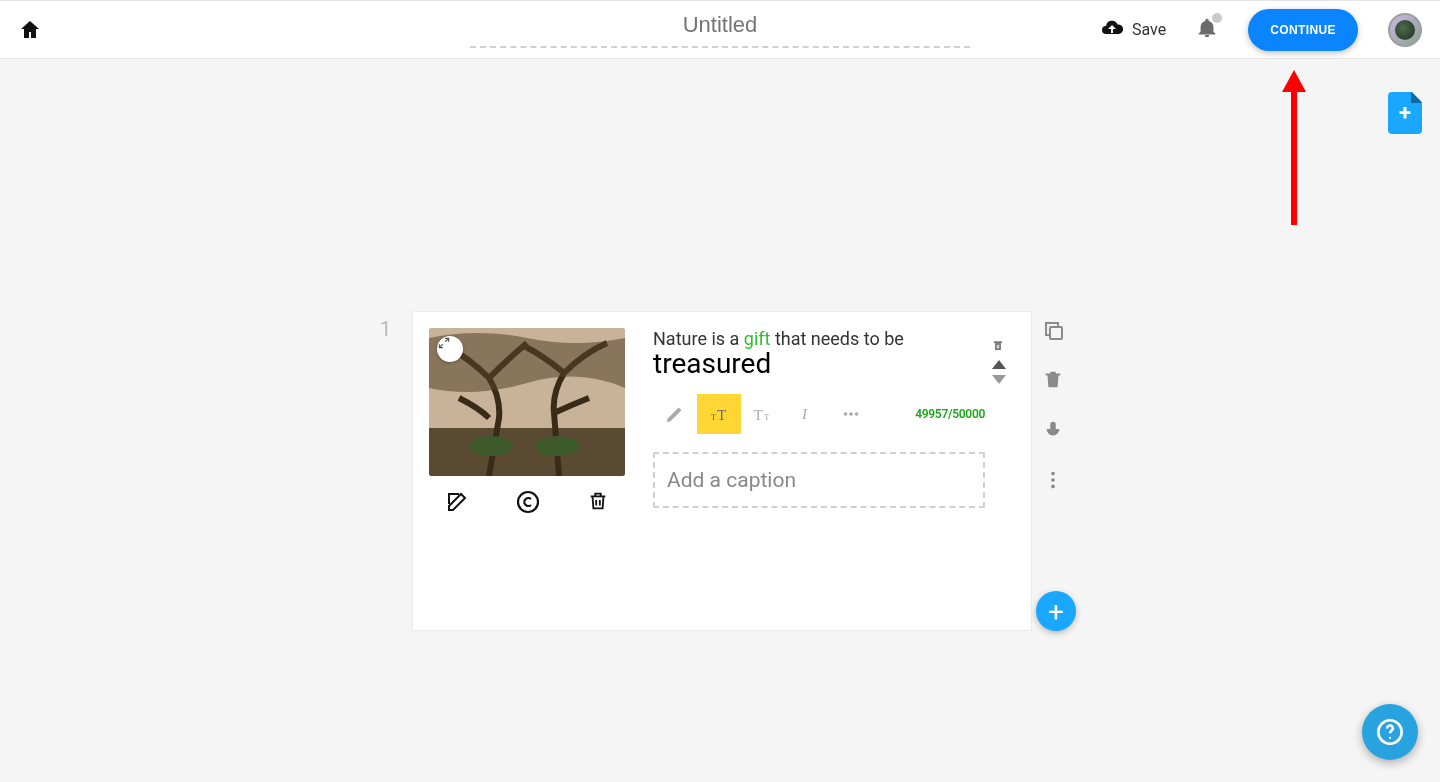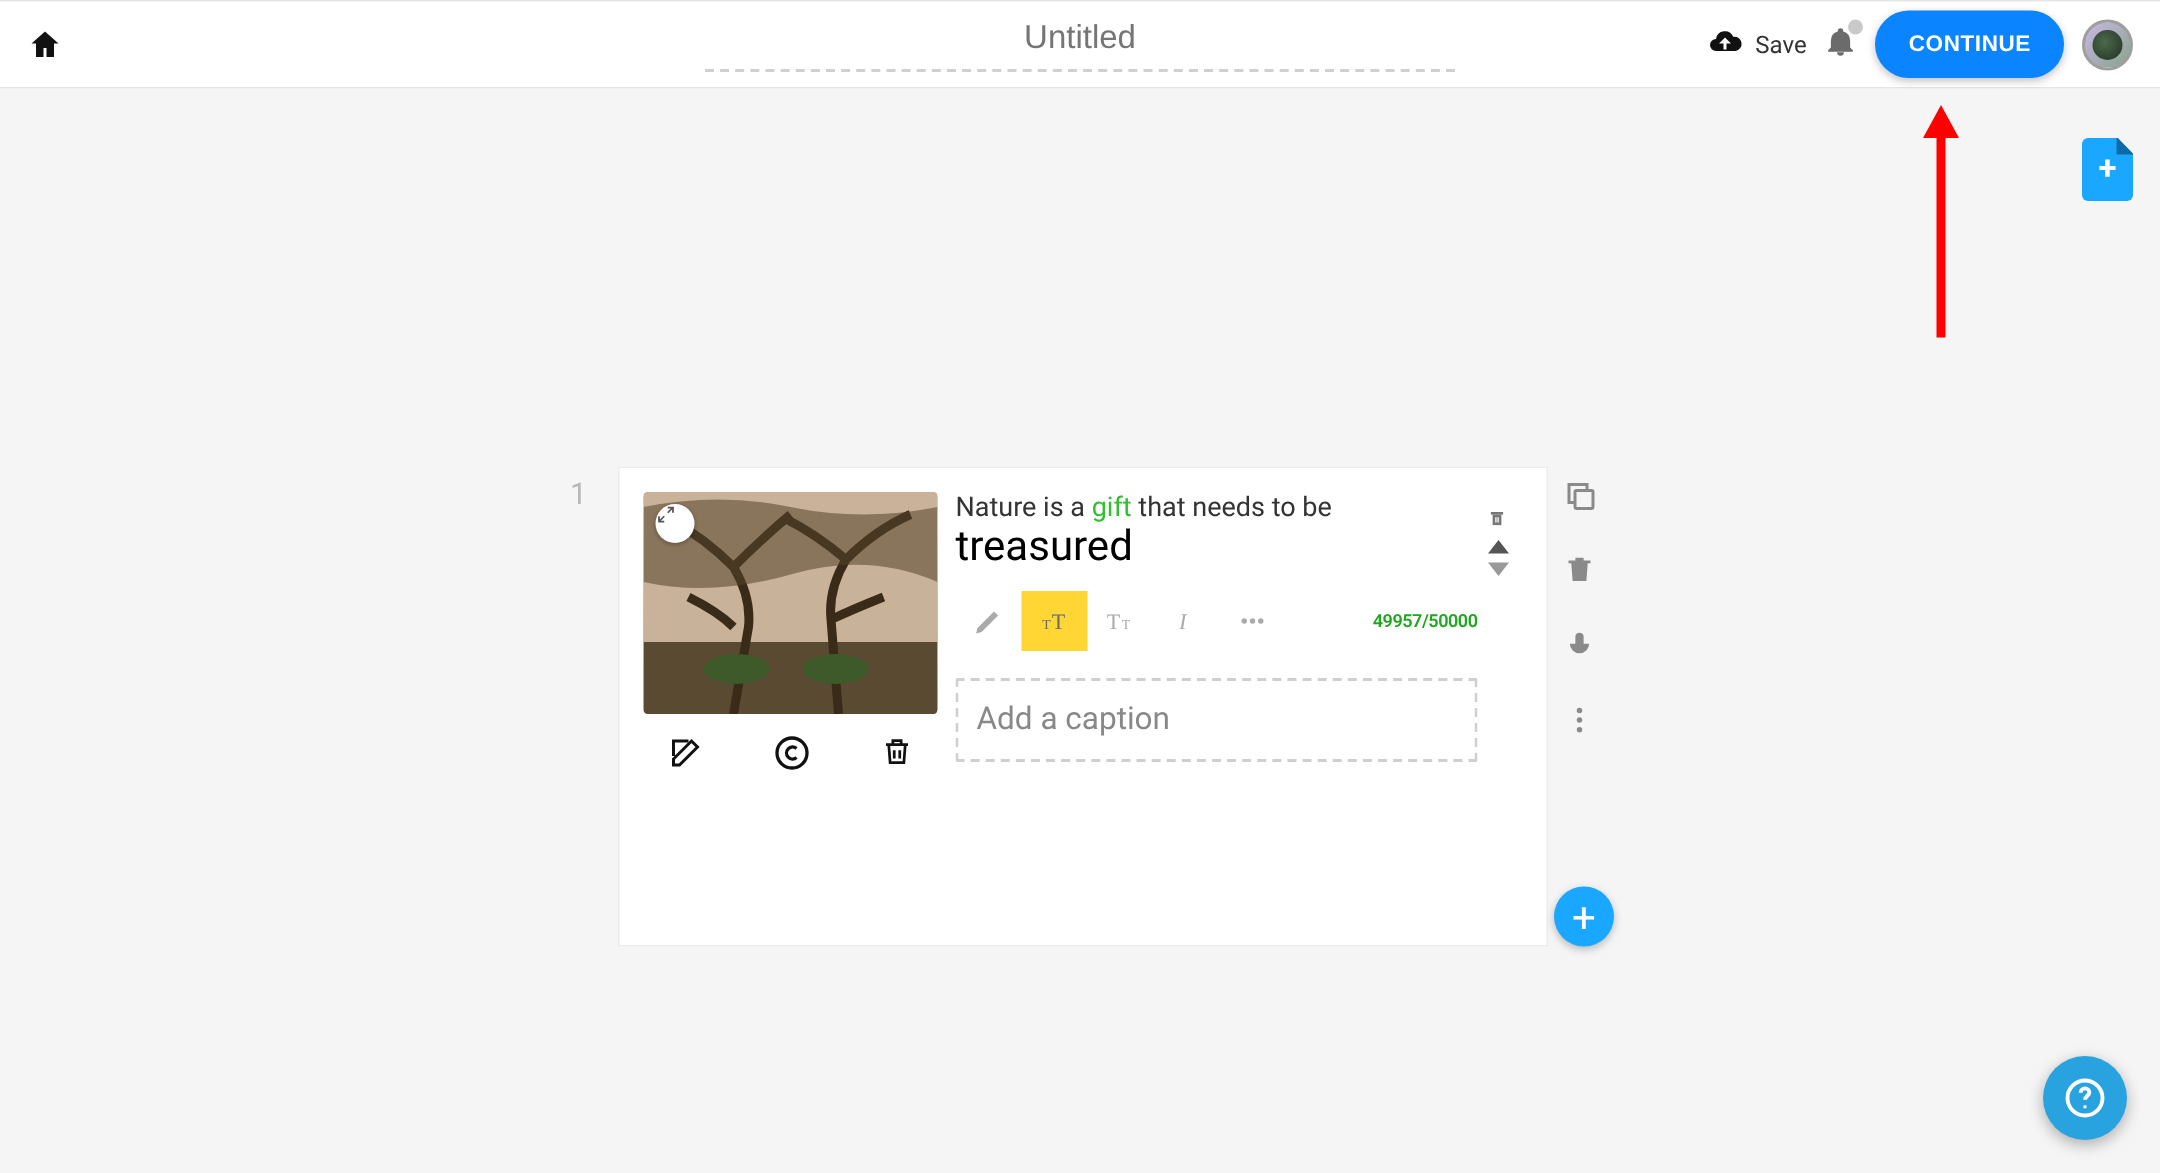--- a/index.html
+++ b/index.html
@@ -43,42 +43,42 @@
   .dashed-underline {
     width: 500px;
     height: 0;
     border-bottom: 2px dashed #d0d0d0;
     margin-top: 2px;
   }
   .header-right {
     margin-left: auto;
     display: flex;
     align-items: center;
-    gap: 12px;
+    gap: 30px;
   }
   .save-group {
     display: flex;
     align-items: center;
     gap: 8px;
     cursor: pointer;
   }
   .save-label { font-size: 16px; color: #333; }
   .bell-wrap { position: relative; cursor: pointer; }
   .notif-dot {
     position: absolute;
     top: -4px; right: -4px;
     width: 10px; height: 10px;
     background: #c9c9c9;
     border-radius: 50%;
   }
   .continue-btn {
     background: #0a84ff;
     color: #fff;
     font-weight: 700;
-    font-size: 15px;
+    font-size: 12px;
     letter-spacing: 0.4px;
     border: none;
     border-radius: 999px;
     padding: 14px 22px;
     cursor: pointer;
     box-shadow: 0 2px 6px rgba(0,0,0,0.25);
   }
   .avatar {
     width: 34px; height: 34px; border-radius: 50%;
     background: linear-gradient(135deg,#cbb7e6,#88a38a);
@@ -135,21 +135,21 @@
   .card {
     position: absolute;
     top: 252px;
     left: 412px;
     width: 620px;
     height: 320px;
     background: #fff;
     border: 1px solid #ececec;
     padding: 16px 16px 16px 16px;
     display: flex;
-    gap: 10px;
+    gap: 26px;
   }
   .img-col { width: 198px; flex: 0 0 198px; }
   .thumb {
     width: 196px; height: 148px;
     border-radius: 3px;
     position: relative;
     overflow:hidden;
     background: linear-gradient(#b9a089, #7d6a50);
   }
   .thumb svg { position:absolute; inset:0; }

